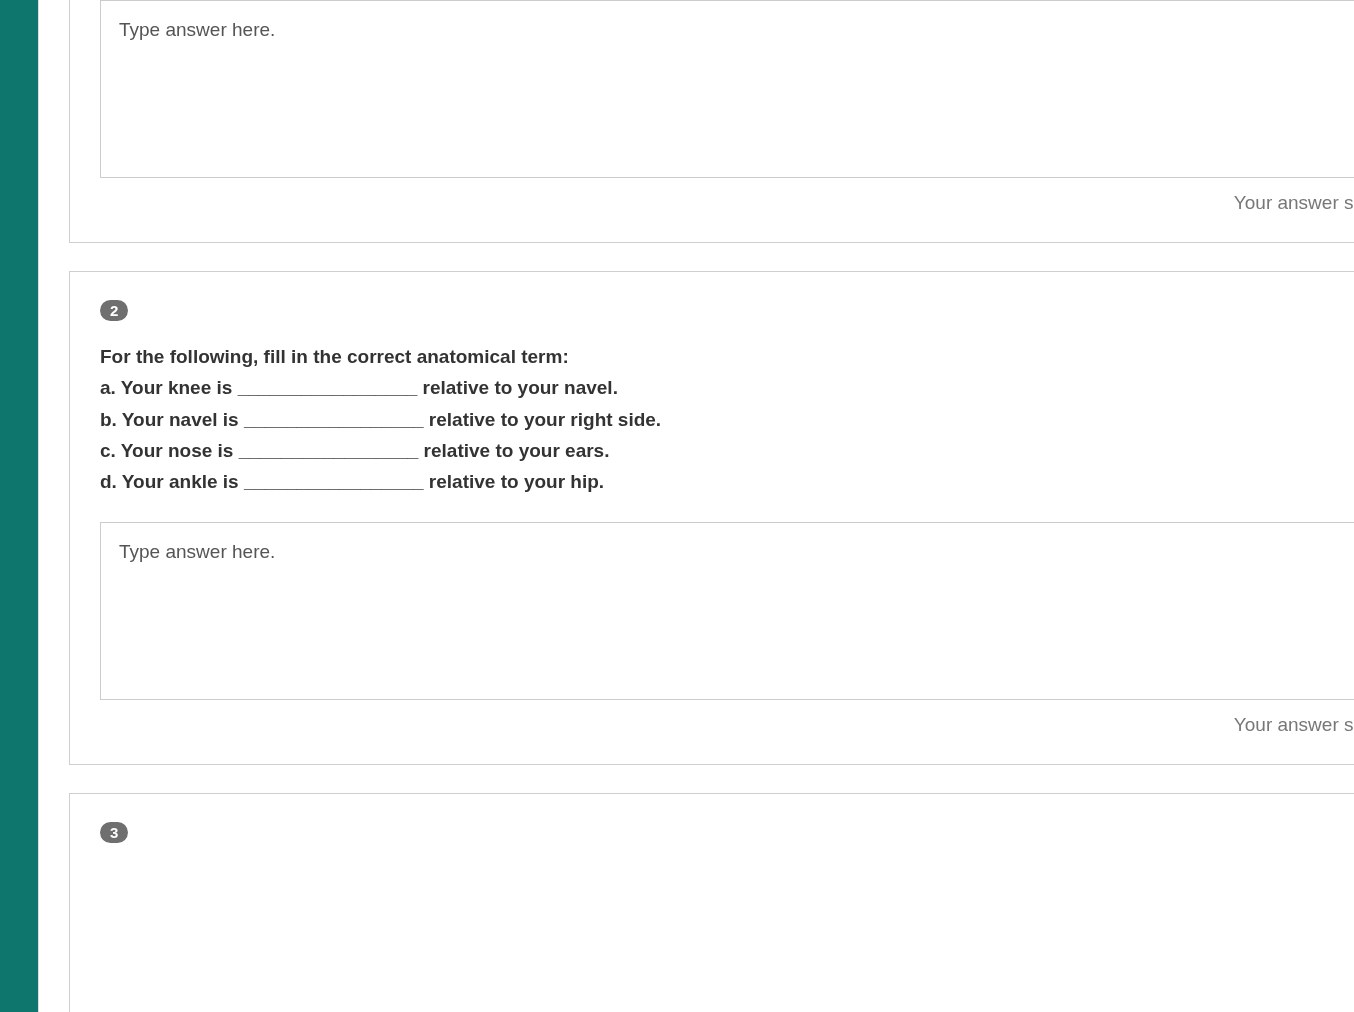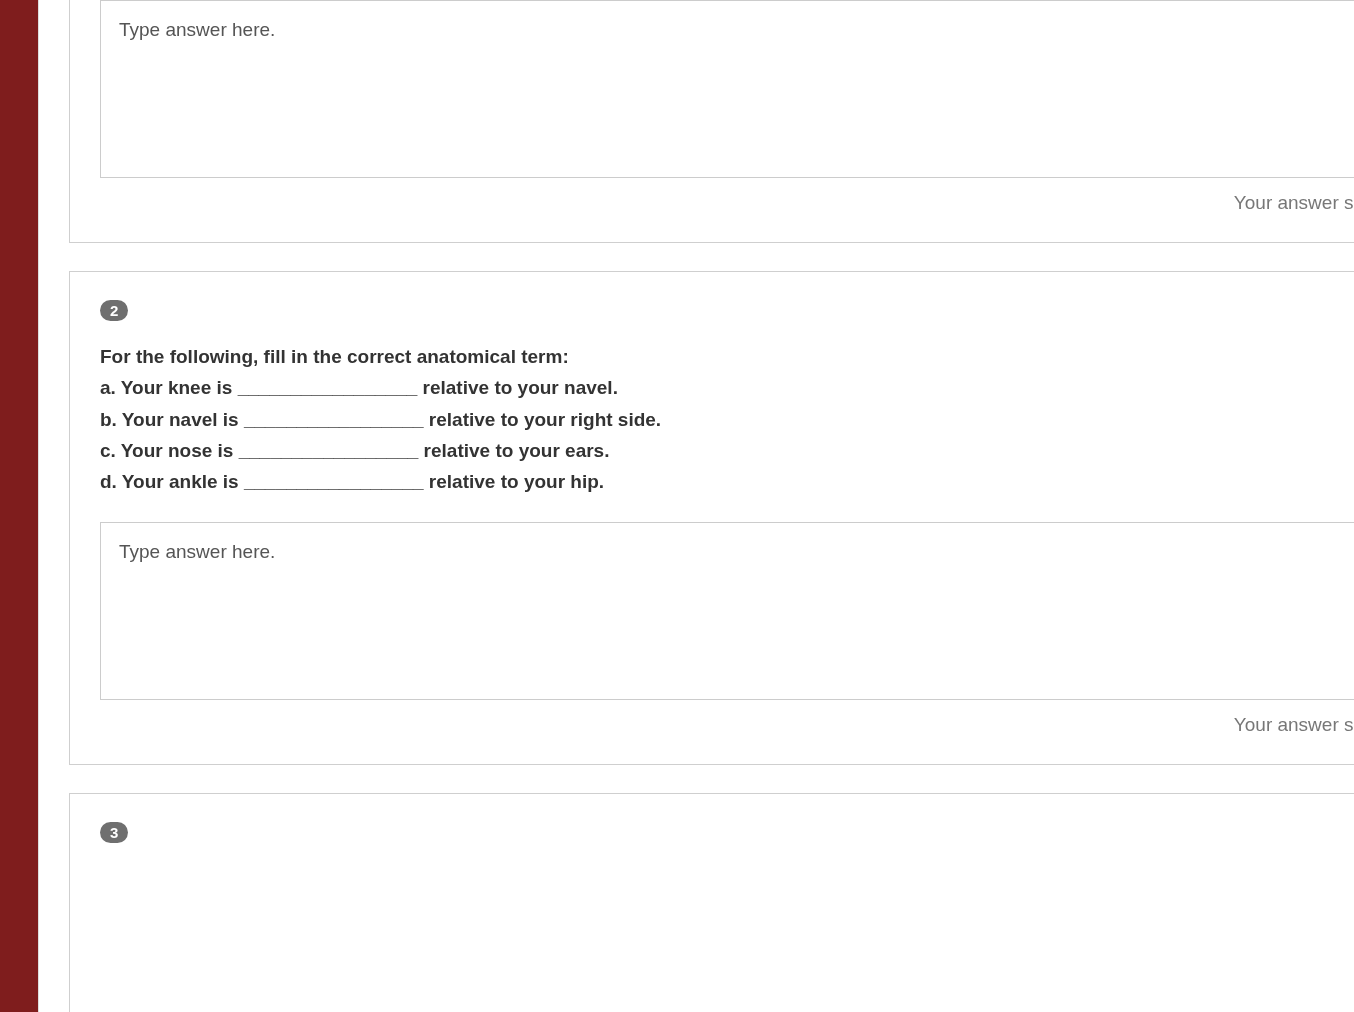--- a/index.html
+++ b/index.html
@@ -8,21 +8,21 @@
     padding: 0;
   }
   body {
     font-family: Verdana, Geneva, sans-serif;
     background: #eeeeee;
     width: 1354px;
     height: 1012px;
     overflow: hidden;
   }
   .outer-wrap {
-    background: #7f1d1d;
+    background: #0f766e;
     padding-left: 20px;
     height: 100%;
   }
   .main-panel {
     background: #ffffff;
     border-left: 1px solid #dddddd;
     border-right: 1px solid #dddddd;
     min-height: 100%;
     padding: 0 0 0 0;
     margin-left: 18px;

